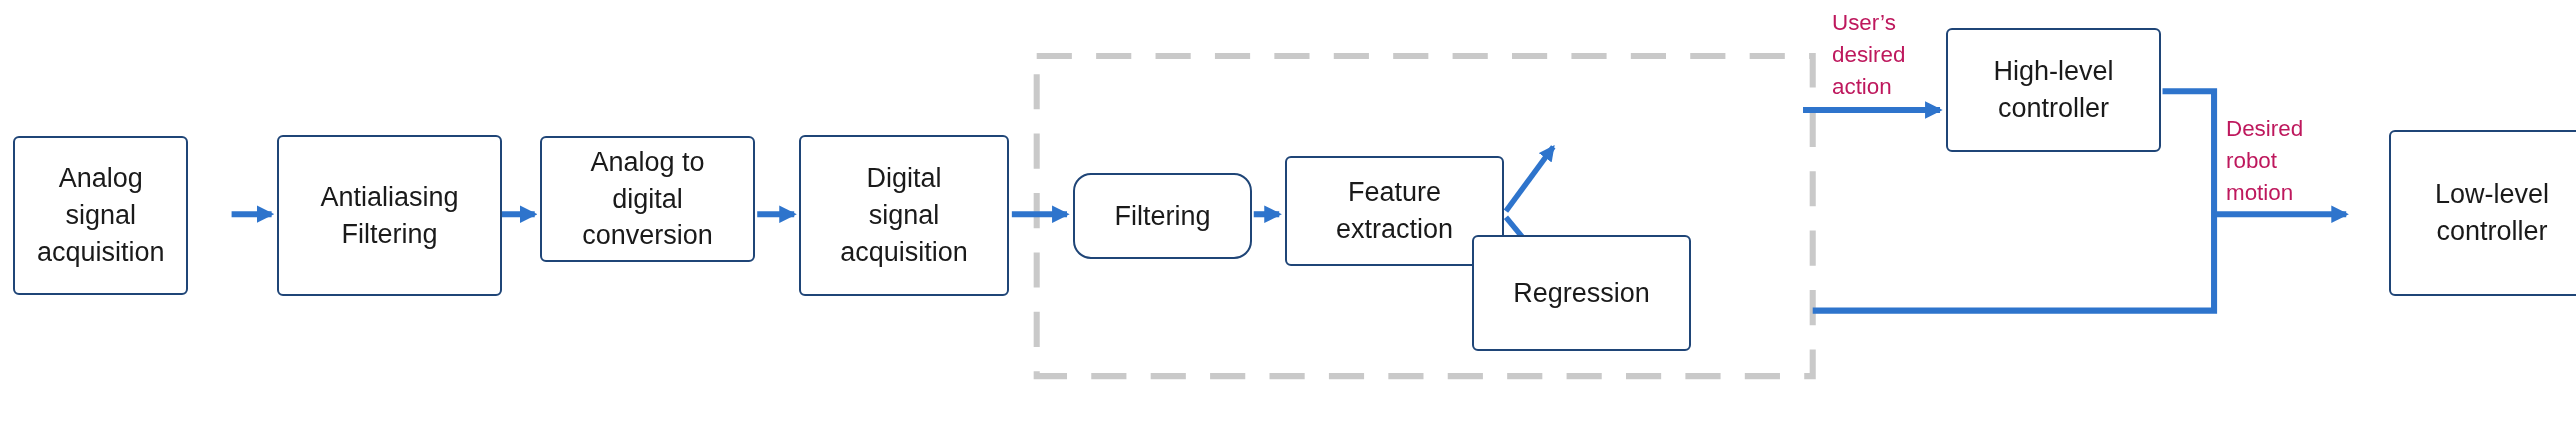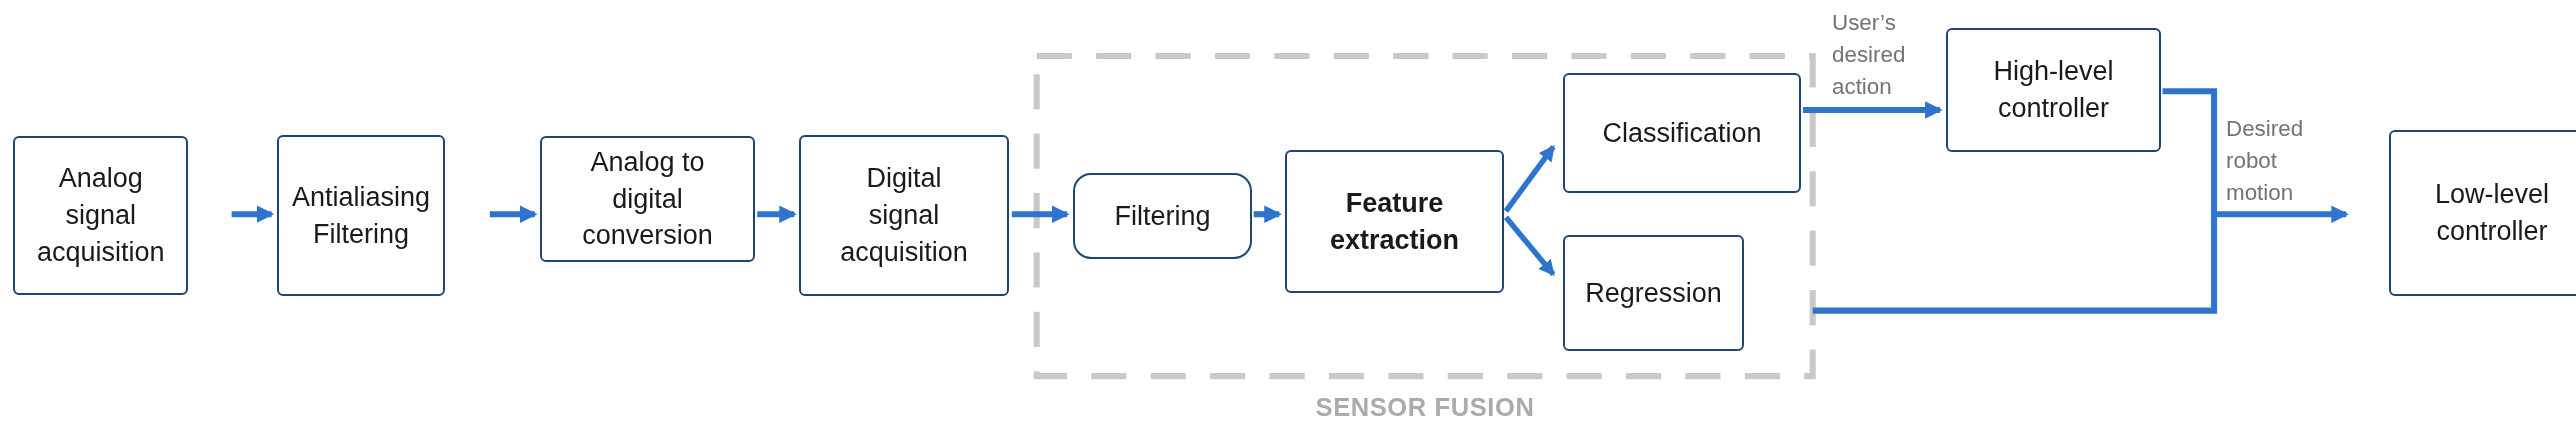--- a/index.html
+++ b/index.html
@@ -26,47 +26,47 @@
     align-items: center;
     justify-content: center;
     text-align: center;
     color: #1a1a1a;
     font-size: 27px;
     line-height: 1.36;
     white-space: pre-line;
   }
   .edge-label {
     position: absolute;
-    color: #737373;
+    color: #be185d;
     font-size: 22.4px;
     line-height: 1.42;
     white-space: pre-line;
     text-align: left;
   }
   .group-caption {
     position: absolute;
     left: 1037px;
     top: 393px;
     width: 776px;
     text-align: center;
     color: #ababab;
     font-size: 25.5px;
     font-weight: 700;
     letter-spacing: 0.6px;
     white-space: pre;
   }
   
   .n-analog        { left: 13.3px;   top: 136px; width: 175px; height: 159px; }
-  .n-antialiasing  { left: 277px;  top: 135px; width: 168px; height: 161px; }
+  .n-antialiasing  { left: 277px;  top: 135px; width: 225px; height: 161px; }
   .n-adc           { left: 540px;  top: 136px; width: 215px; height: 126px; }
   .n-digital       { left: 799px; top: 135px; width: 210px; height: 161px; }
   .n-filtering     { left: 1073px; top: 173px; width: 179px; height: 86px; border-radius: 18px; }
-  .n-feature       { left: 1285px; top: 150px; width: 219px; height: 143px; font-weight: bold; }
+  .n-feature       { left: 1285px; top: 156px; width: 219px; height: 110px; }
   .n-classification{ left: 1563px; top: 73px; width: 238px; height: 120px; }
-  .n-regression    { left: 1563px; top: 235px; width: 181px; height: 116px; }
+  .n-regression    { left: 1472px; top: 235px; width: 219px; height: 116px; }
   .n-hlc           { left: 1946px; top: 28px;  width: 215px; height: 124px; }
   .n-llc           { left: 2352px; top: 130px; width: 206px; height: 166px; margin-left: 37px; }
   .l-user  { left: 1832px; top: 7.3px; }
   .l-robot { left: 2226px; top: 113px; }
 </style>
 </head>
 <body>
 
 <div class="canvas">
 
@@ -104,34 +104,32 @@
 
   <div class="node n-digital">Digital
 signal
 acquisition</div>
 
   <div class="node n-filtering">Filtering</div>
 
   <div class="node n-feature">Feature
 extraction</div>
 
-  <div class="node n-classification">Classification</div>
 
   <div class="node n-regression">Regression</div>
 
   <div class="node n-hlc">High-level
 controller</div>
 
   <div class="node n-llc">Low-level
 controller</div>
 
   <div class="edge-label l-user">User’s
 desired
 action</div>
 
   <div class="edge-label l-robot">Desired
 robot
 motion</div>
 
-  <div class="group-caption">SENSOR FUSION</div>
 
 </div>
 
 
 </body></html>

